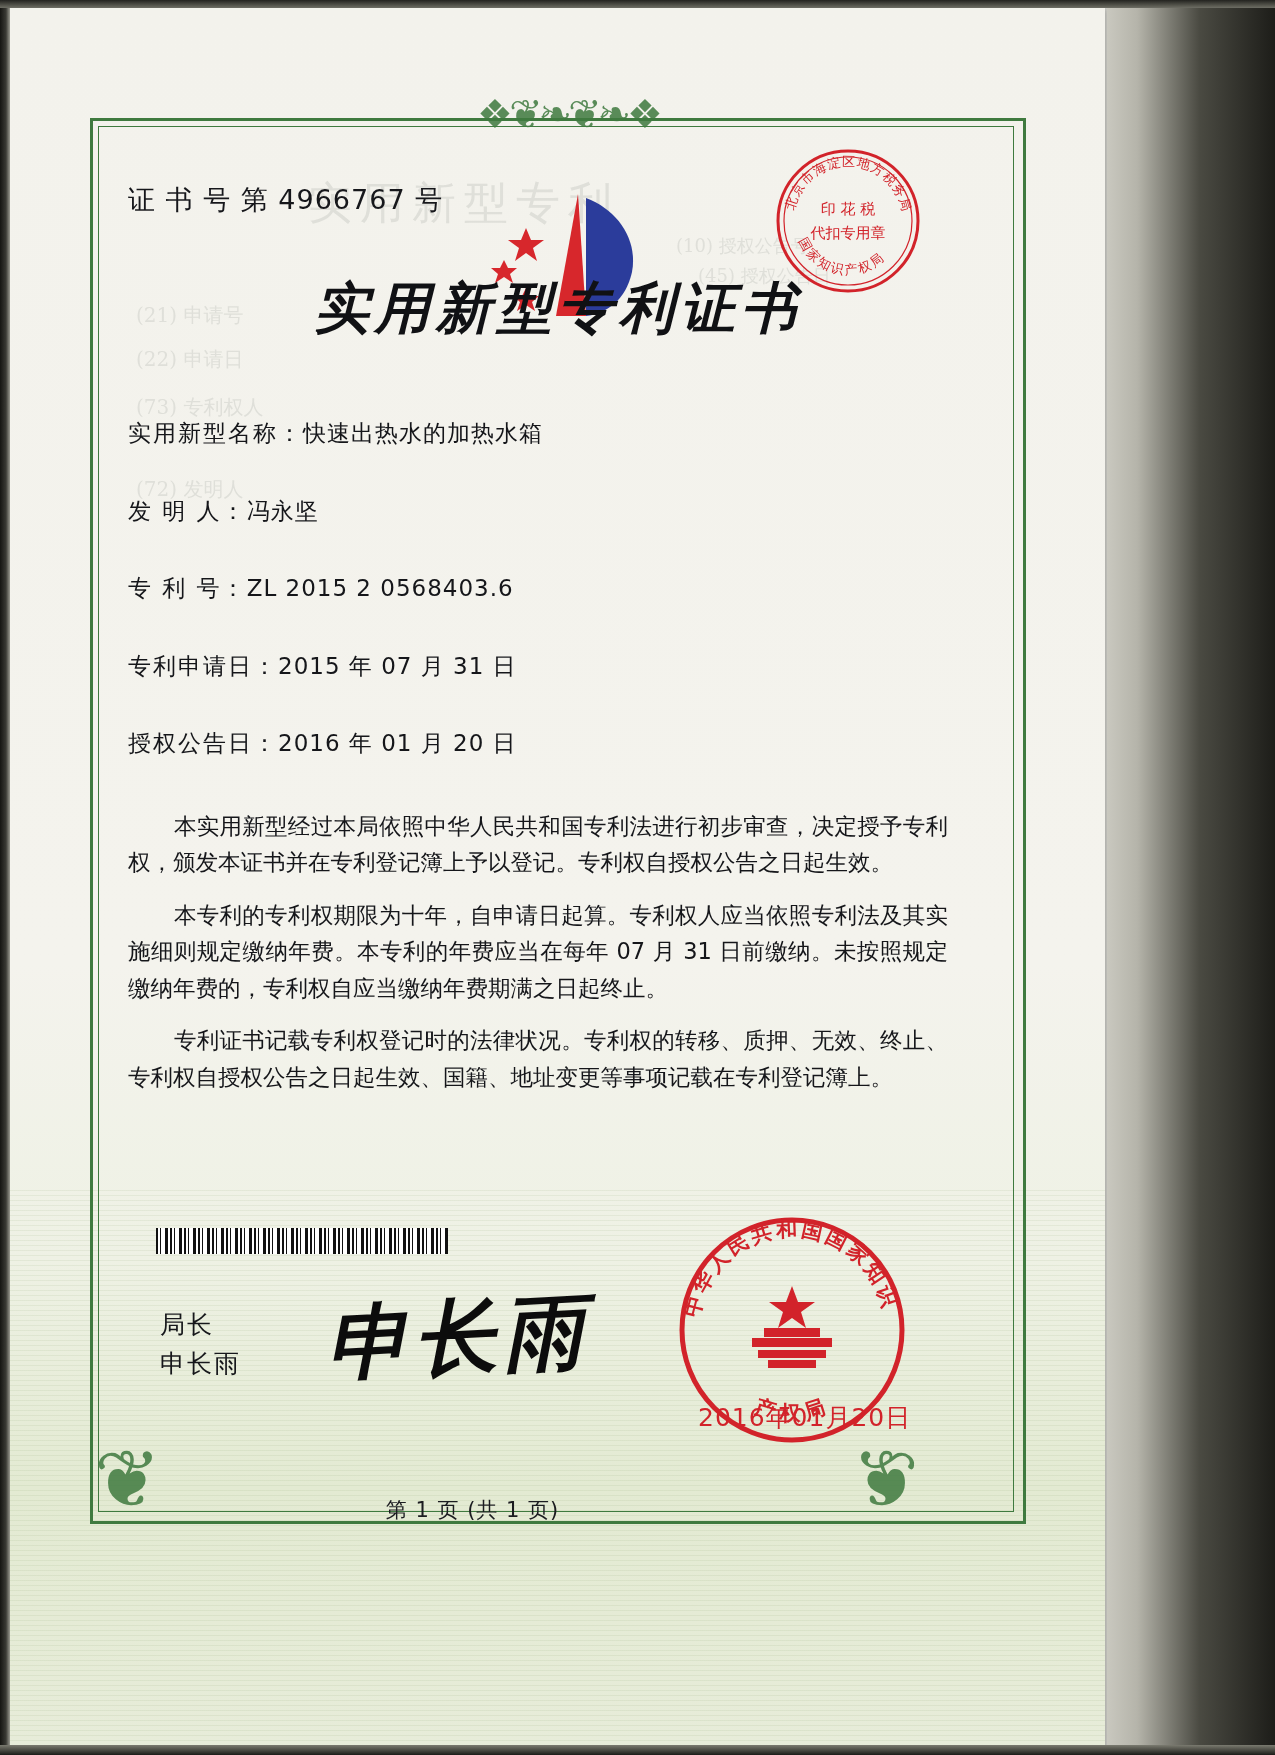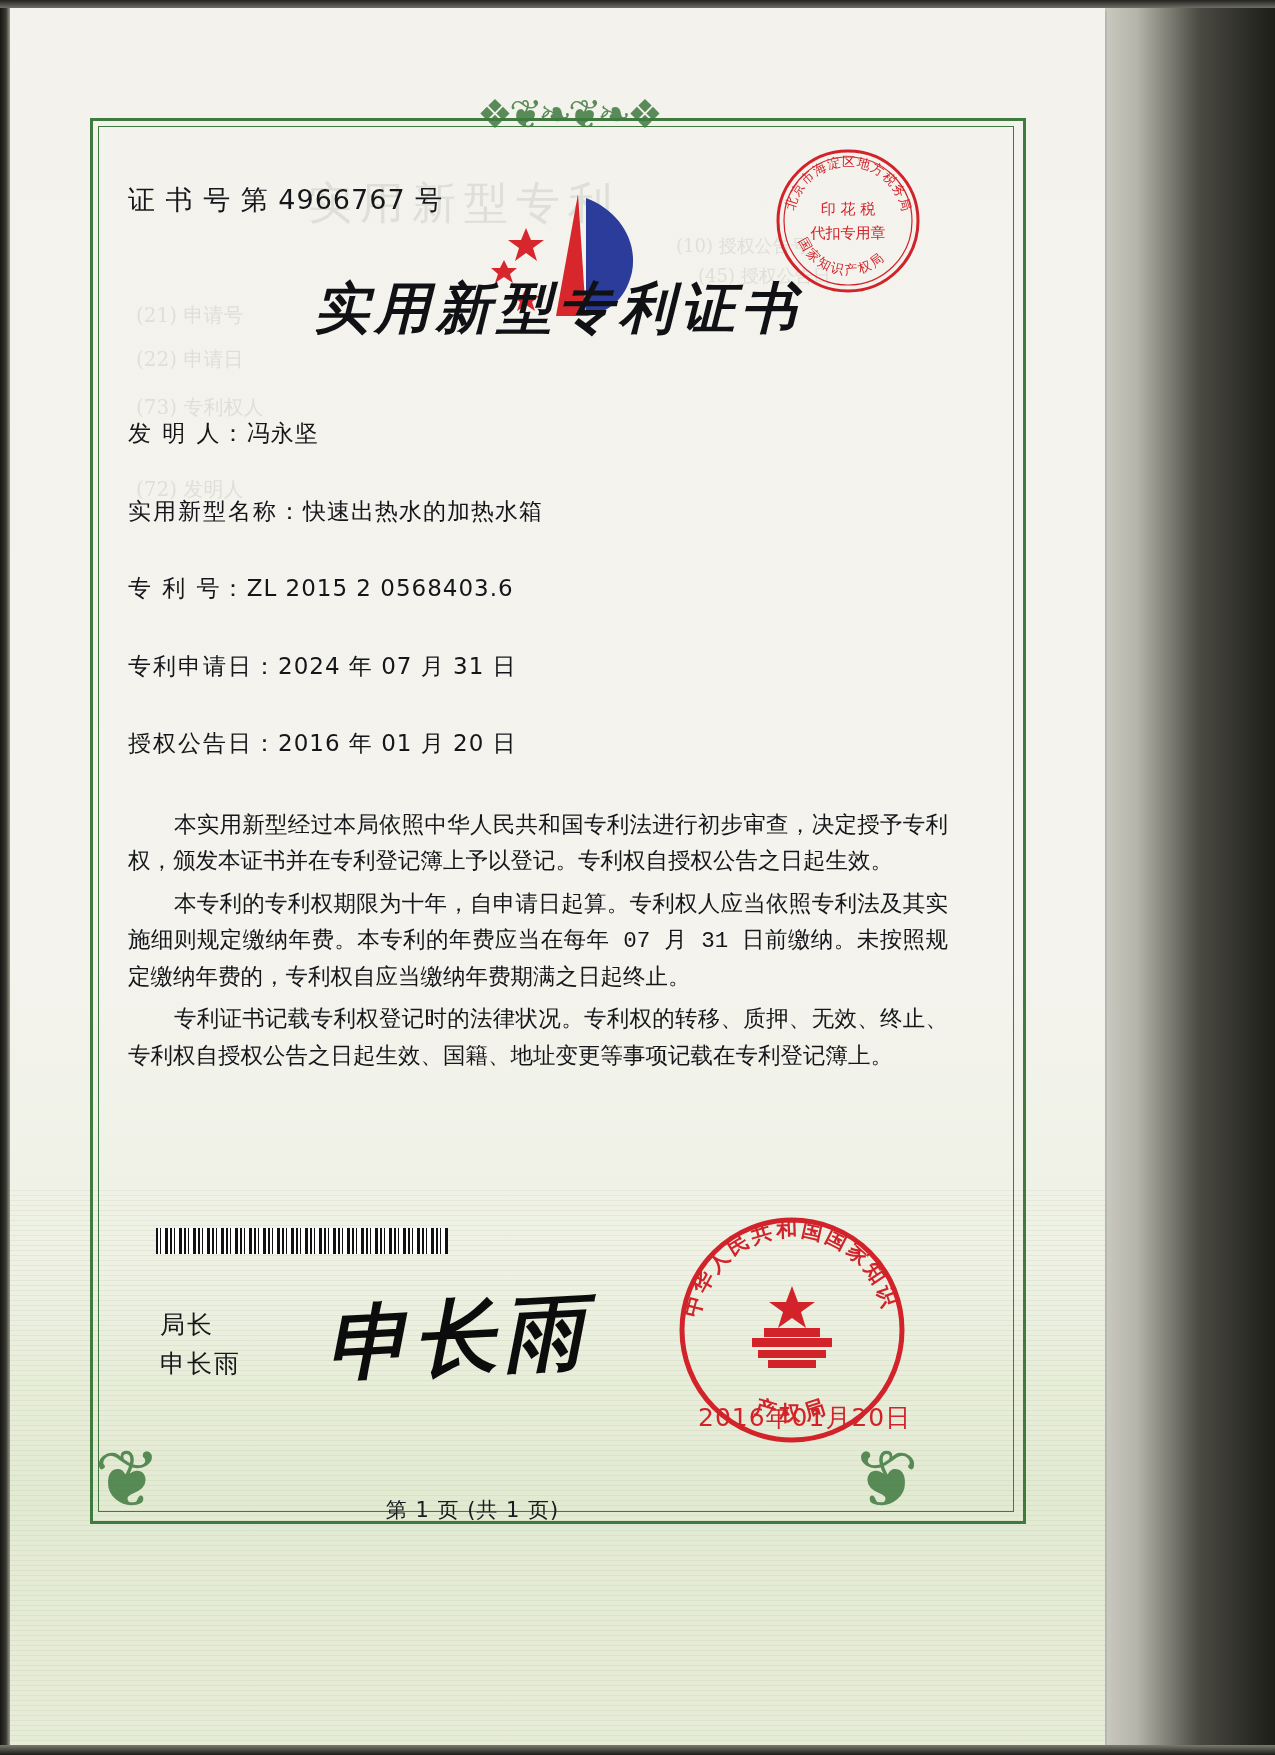--- a/index.html
+++ b/index.html
@@ -133,21 +133,21 @@
   }
   .flabel { letter-spacing: 2px; }
   .fval { letter-spacing: 1px; }
   .paras {
     margin-top: 14px;
     font-size: 22.5px;
     line-height: 1.62;
     text-align: justify;
     width: 820px;
   }
-  .para { text-indent: 46px; margin: 6px 0 2px 0; font-family: Liberation Mono, monospace; }
+  .para { text-indent: 46px; margin: 16px 0 2px 0; }
 
   
   .barcode {
     position: absolute;
     left: 148px; top: 1222px;
     width: 292px; height: 26px;
     background: repeating-linear-gradient(
       90deg,
       #111 0px, #111 2px,
       #fff 2px, #fff 4px,
@@ -262,30 +262,30 @@
       </svg>
     </div>
 
     <div class="content">
       <div class="cert-no">证 书 号 第 4966767 号</div>
 
       <div class="title">实用新型专利证书</div>
 
       <div class="fields">
         <div class="field">
+          <span class="flabel">实用新型名称：</span><span class="fval">快速出热水的加热水箱</span>
+        </div>
+        <div class="field">
           <span class="flabel">发  明  人：</span><span class="fval">冯永坚</span>
         </div>
         <div class="field">
-          <span class="flabel">实用新型名称：</span><span class="fval">快速出热水的加热水箱</span>
-        </div>
-        <div class="field">
           <span class="flabel">专  利  号：</span><span class="fval">ZL 2015 2 0568403.6</span>
         </div>
         <div class="field">
-          <span class="flabel">专利申请日：</span><span class="fval">2024 年 07 月 31 日</span>
+          <span class="flabel">专利申请日：</span><span class="fval">2015 年 07 月 31 日</span>
         </div>
         <div class="field">
           <span class="flabel">授权公告日：</span><span class="fval">2016 年 01 月 20 日</span>
         </div>
       </div>
 
       <div class="paras">
         <p class="para">本实用新型经过本局依照中华人民共和国专利法进行初步审查，决定授予专利权，颁发本证书并在专利登记簿上予以登记。专利权自授权公告之日起生效。</p>
         <p class="para">本专利的专利权期限为十年，自申请日起算。专利权人应当依照专利法及其实施细则规定缴纳年费。本专利的年费应当在每年 07 月 31 日前缴纳。未按照规定缴纳年费的，专利权自应当缴纳年费期满之日起终止。</p>
         <p class="para">专利证书记载专利权登记时的法律状况。专利权的转移、质押、无效、终止、专利权自授权公告之日起生效、国籍、地址变更等事项记载在专利登记簿上。</p>

